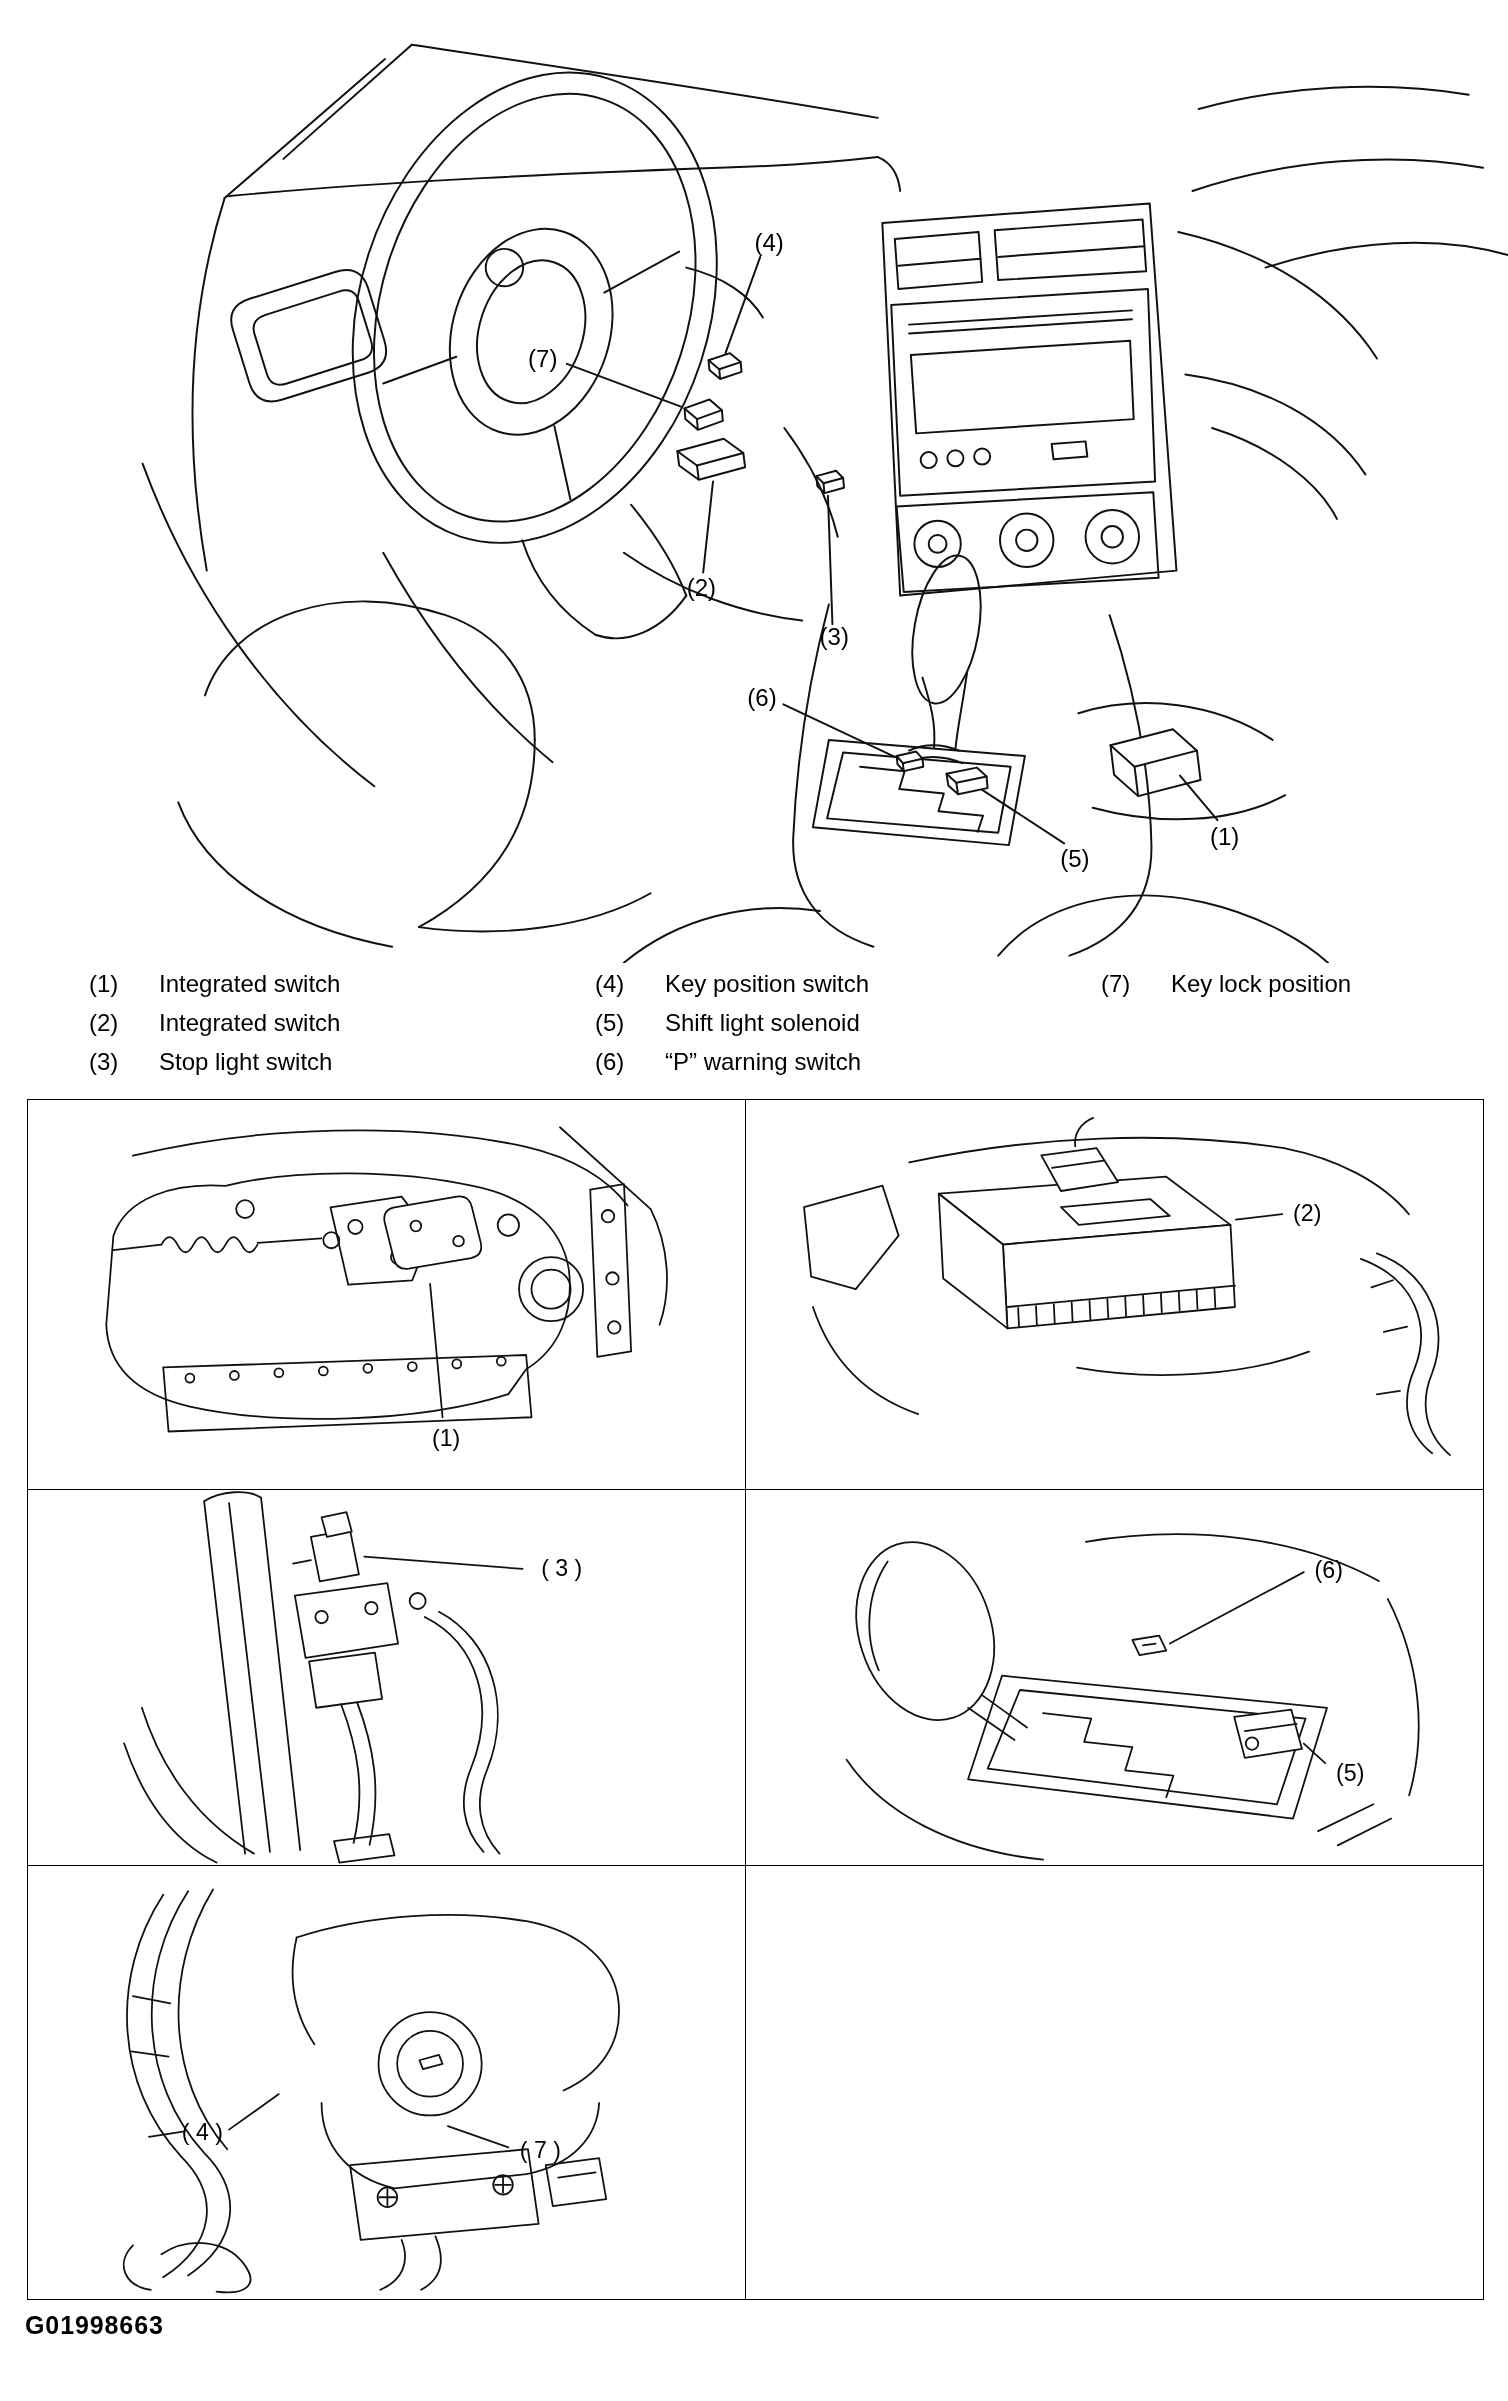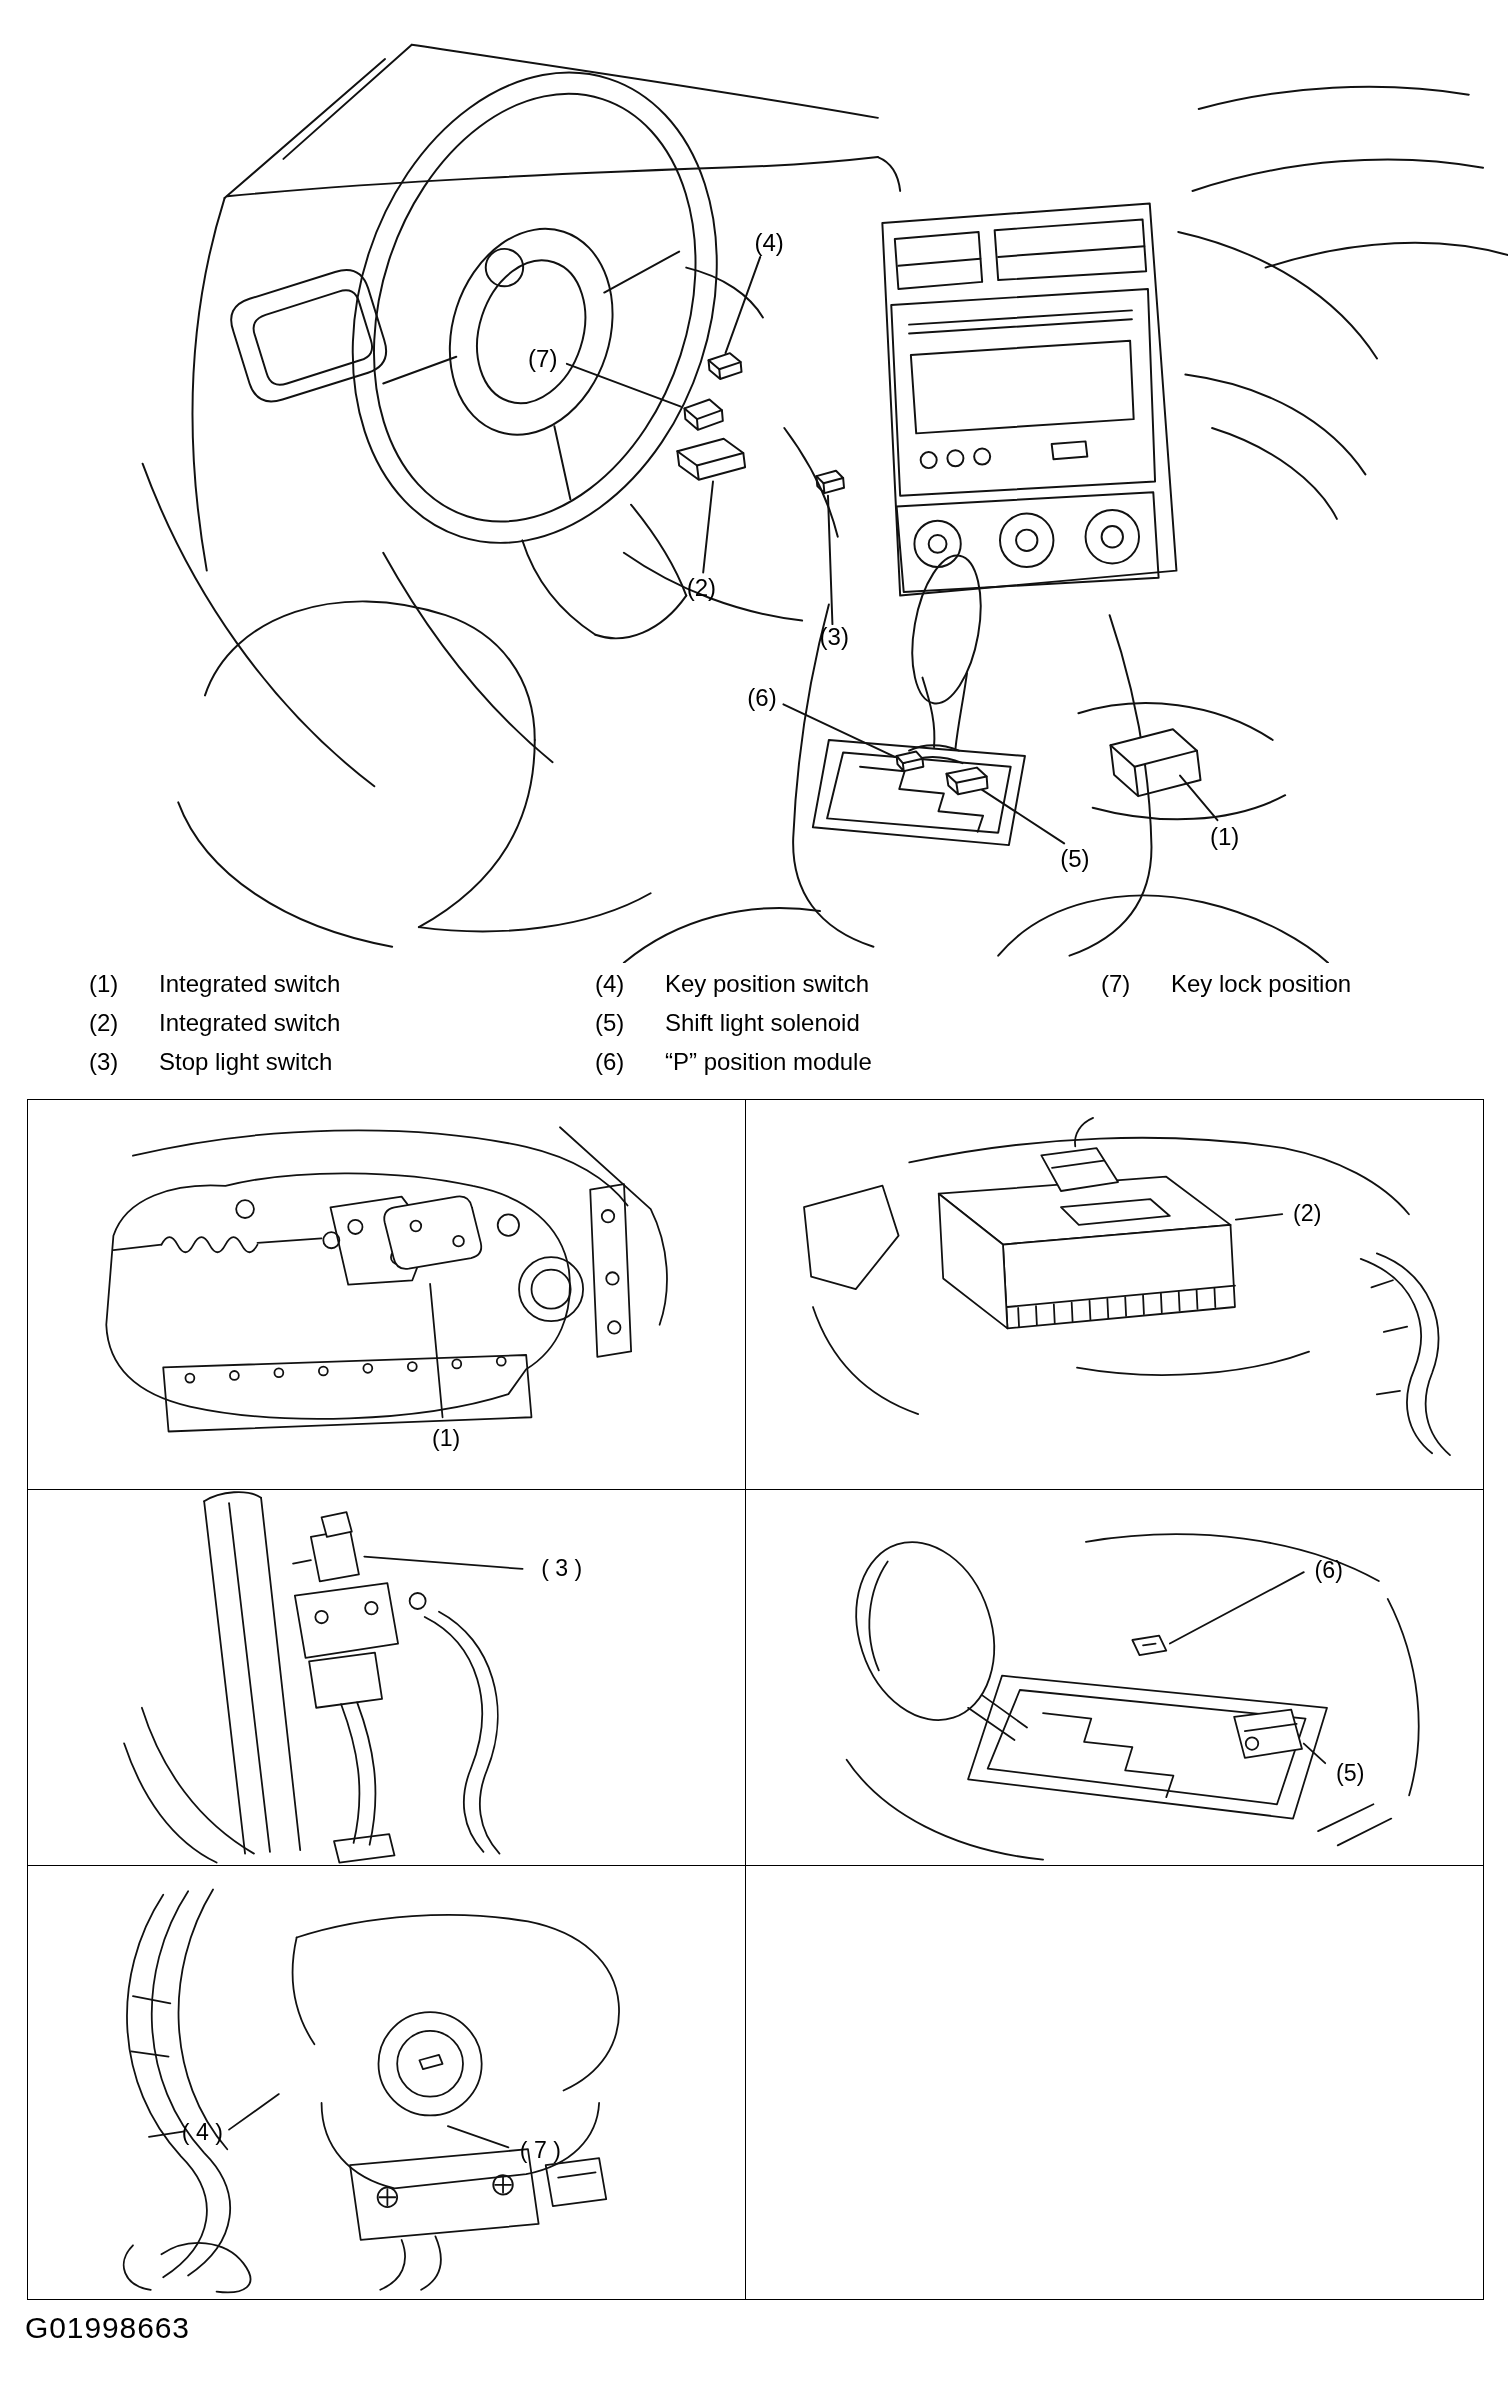--- a/index.html
+++ b/index.html
@@ -16,21 +16,21 @@
   .llab{white-space:nowrap}
   .grid{
     position:absolute;left:27px;top:1099px;width:1457px;height:1201px;
     border:1.8px solid #000;display:grid;
     grid-template-columns:718px 1fr;grid-template-rows:390px 376px 1fr;
   }
   .cell{position:relative;overflow:hidden;background:#fff}
   .cell.br{border-right:1.8px solid #000}
   .cell.bb{border-bottom:1.8px solid #000}
   .cell svg{position:absolute;left:0;top:0;width:100%;height:100%}
-  .figure-id{position:absolute;left:25px;top:2311px;font-size:30px;font-weight:normal;letter-spacing:0.9px}
+  .figure-id{position:absolute;left:25px;top:2311px;font-size:25px;font-weight:bold;letter-spacing:0.9px}
   svg text{font-family:"Liberation Sans",sans-serif}
 </style>
 </head>
 <body>
 
 <svg class="overview" viewBox="0 0 1692 1080">
   <g stroke="#111" stroke-width="2.2" fill="none" stroke-linecap="round" stroke-linejoin="round">
     <g>
       <path d="M 432 66 L 252 222"></path>
       <path d="M 462 50 L 318 178"></path>
@@ -181,21 +181,21 @@
     <div class="legend-row">
       <span class="lnum">(4)</span>
       <span class="llab">Key position switch</span>
     </div>
     <div class="legend-row">
       <span class="lnum">(5)</span>
       <span class="llab">Shift light solenoid</span>
     </div>
     <div class="legend-row">
       <span class="lnum">(6)</span>
-      <span class="llab">“P” position module</span>
+      <span class="llab">“P” warning switch</span>
     </div>
   </div>
   <div class="legend-col" style="left:1101px">
     <div class="legend-row">
       <span class="lnum">(7)</span>
       <span class="llab">Key lock position</span>
     </div>
   </div>
 </div>
 

